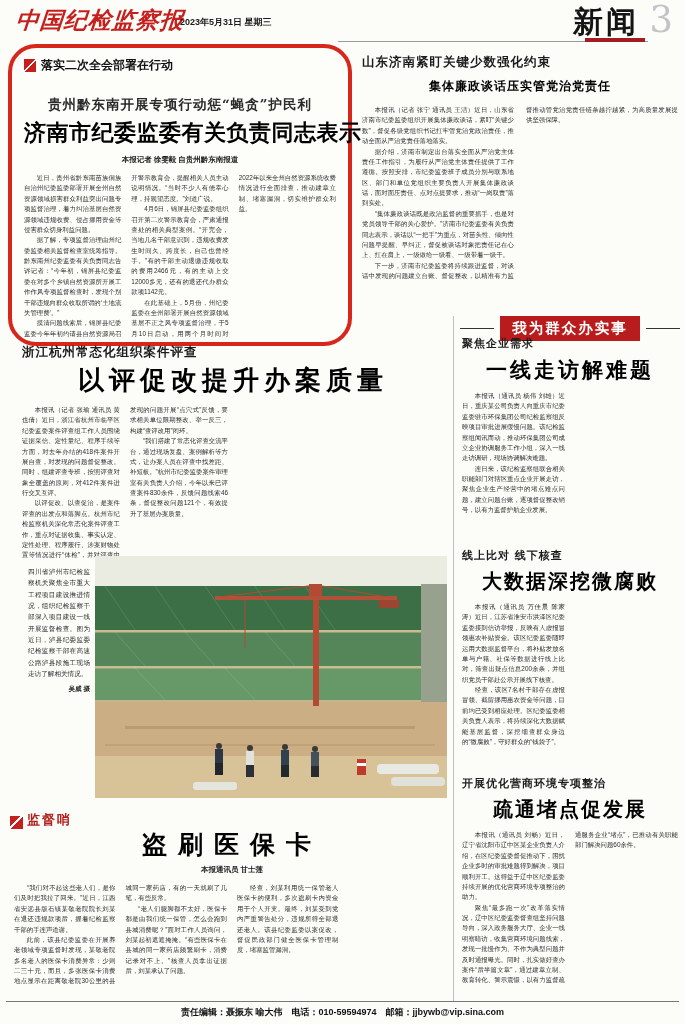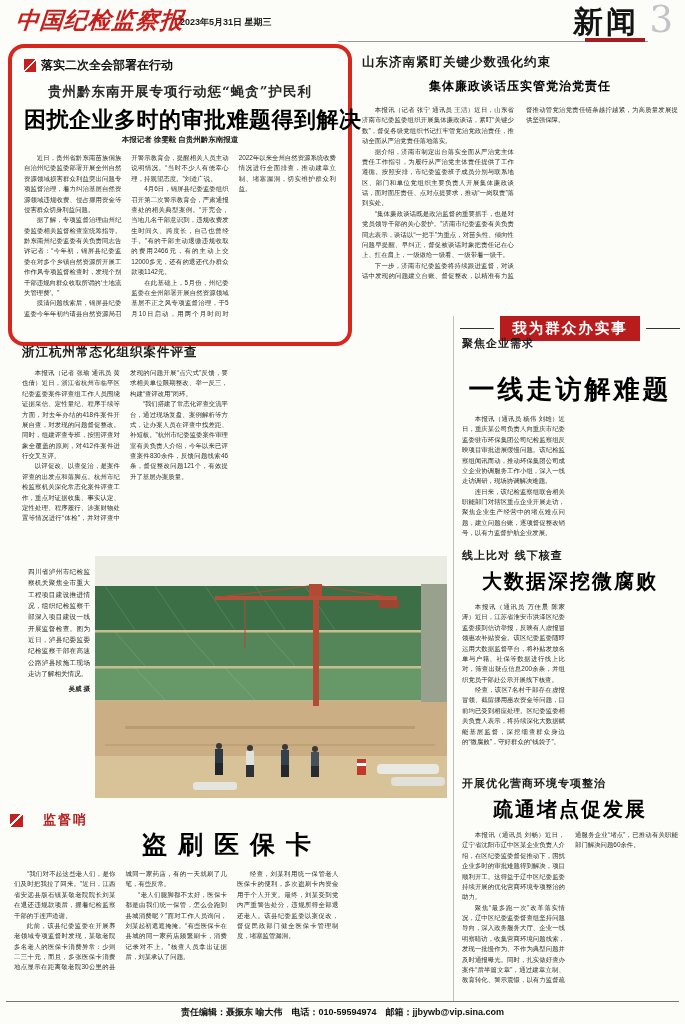--- a/index.html
+++ b/index.html
@@ -24,25 +24,25 @@
              background-color:#c5201d;flex:0 0 auto;}
   .kicker-center{text-align:left;font-family:"DejaVu Serif",serif;font-weight:bold;
                  font-size:12.5px;color:#1c1c1c;letter-spacing:1px;white-space:nowrap;}
   .headline{font-family:"DejaVu Serif",serif;font-weight:900;color:#000;text-align:center;white-space:nowrap;}
   .byline{text-align:center;font-size:7.5px;font-weight:bold;color:#222;}
   .bodytext{font-size:6.4px;line-height:1.62;color:#2b2b2b;text-align:justify;column-fill:auto;overflow:hidden;}
   .para{margin:0;text-indent:2em;}
 
   
   .lead-box{position:absolute;left:8px;top:44px;width:344px;height:302px;box-sizing:border-box;
-            border:4px solid #d7261c;border-radius:16px;padding:9px 12px 6px;background:#fdfdf9;}
+            border:4px solid #d7261c;border-radius:28px;padding:9px 12px 6px;background:#fdfdf9;}
   .lead-sub{text-align:center;font-family:"DejaVu Serif",serif;font-weight:bold;font-size:13.5px;
-            color:#2a2a2a;margin-top:9px;letter-spacing:1px;white-space:nowrap;}
+            color:#2a2a2a;margin-top:22px;letter-spacing:1px;white-space:nowrap;}
   .lead-head{font-size:22px;letter-spacing:.5px;margin-top:4px;}
-  .lead-by{}
+  .lead-by{margin-top:7px;}
   .lead-body{margin-top:8px;height:176px;column-count:3;column-gap:10px;}
 
   
   .art2{position:absolute;left:362px;top:54px;width:316px;}
   .art2-head{font-size:12px;letter-spacing:1px;margin-top:7px;}
   .art2-body{margin-top:10px;height:192px;column-count:2;column-gap:12px;}
 
   
   .art3{position:absolute;left:22px;top:344px;width:422px;}
   .art3-head{font-size:26px;letter-spacing:5px;margin-top:2px;}
@@ -55,26 +55,26 @@
   .photo{position:absolute;left:95px;top:556px;width:352px;height:242px;overflow:hidden;background:#cdb68f;}
 
   
   .vrule{position:absolute;left:453px;top:316px;width:1px;height:686px;background:#c0c0c0;}
   .badge-wrap{position:absolute;left:460px;top:316px;width:220px;display:flex;align-items:center;gap:6px;}
   .badge-line{flex:1;height:1px;background:#333;}
   .badge{background:#b91c1c;color:#fff;font-family:"DejaVu Serif",serif;font-weight:bold;
          font-size:14.5px;letter-spacing:2px;padding:3px 12px;white-space:nowrap;}
   .sb-art{position:absolute;left:462px;width:216px;}
   .sb-kicker{font-size:11px;}
-  .sb-head1{font-size:26px;letter-spacing:3px;margin-top:21px;}
+  .sb-head1{font-size:21px;letter-spacing:3px;margin-top:5px;}
   .sb-head2{font-size:20px;letter-spacing:2px;margin-top:5px;}
   .sb-body{margin-top:7px;column-count:2;column-gap:10px;}
 
   
-  .watch-label{position:absolute;left:10px;top:811px;display:flex;align-items:center;gap:20px;}
+  .watch-label{position:absolute;left:10px;top:811px;display:flex;align-items:flex-end;gap:4px;}
   .watch-label-text{font-family:"DejaVu Serif",serif;font-weight:bold;font-size:13px;
                     color:#b3201f;letter-spacing:2px;}
   .sq-icon{width:13px;height:13px;background:linear-gradient(135deg,#c5201d 40%,#ffffff 40%,#ffffff 52%,#c5201d 52%);
            background-color:#c5201d;}
   .watch{position:absolute;left:14px;top:828px;width:436px;}
   .watch-head{font-size:25px;letter-spacing:11px;}
   .watch-by{margin-top:4px;}
   .watch-body{margin-top:8px;height:114px;column-count:4;column-gap:10px;}
 
   
@@ -93,21 +93,21 @@
   <div class="hdr-pagenum">3</div>
   <div class="hdr-rule"></div>
   <div class="hdr-redbar"></div>
 
   <div class="lead-box">
     <div class="kicker-row">
       <span class="flag-icon"></span>
       <span>落实二次全会部署在行动</span>
     </div>
     <div class="lead-sub">贵州黔东南开展专项行动惩“蝇贪”护民利</div>
-    <div class="headline lead-head">困扰企业多时的审批难题得到解决</div>
+    <div class="headline lead-head">济南市纪委监委有关负责同志表示</div>
     <div class="byline lead-by">本报记者 徐雯毅 自贵州黔东南报道</div>
     <div class="bodytext lead-body">
         <p class="para">近日，贵州省黔东南苗族侗族自治州纪委监委部署开展全州自然资源领域损害群众利益突出问题专项监督治理，着力纠治基层自然资源领域违规收费、侵占挪用资金等侵害群众切身利益问题。</p>
         <p class="para">据了解，专项监督治理由州纪委监委相关监督检查室统筹指导。黔东南州纪委监委有关负责同志告诉记者：“今年初，锦屏县纪委监委在对多个乡镇自然资源所开展工作作风专项监督检查时，发现个别干部违规向群众收取所谓的‘土地流失管理费’。”</p>
         <p class="para">摸清问题线索后，锦屏县纪委监委今年年初约请县自然资源局召开警示教育会，提醒相关人员主动说明情况。“当时不少人有侥幸心理，持观望态度。”刘道广说。</p>
         <p class="para">4月6日，锦屏县纪委监委组织召开第二次警示教育会，严肃通报查处的相关典型案例。“开完会，当地几名干部意识到，违规收费发生时间久、跨度长，自己也曾经手。”有的干部主动退缴违规收取的费用2466元，有的主动上交12000多元，还有的退还代办群众款项1142元。</p>
         <p class="para">在此基础上，5月份，州纪委监委在全州部署开展自然资源领域基层不正之风专项监督治理，于5月10日启动，用两个月时间对2022年以来全州自然资源系统收费情况进行全面排查，推动建章立制、堵塞漏洞，切实维护群众利益。</p>
       </div>
   </div>
 
@@ -117,20 +117,21 @@
     <div class="bodytext art2-body">
         <p class="para">本报讯（记者 张宁 通讯员 王洁）近日，山东省济南市纪委监委组织开展集体廉政谈话，紧盯“关键少数”，督促各级党组织书记扛牢管党治党政治责任，推动全面从严治党责任落地落实。</p>
         <p class="para">据介绍，济南市制定出台落实全面从严治党主体责任工作指引，为履行从严治党主体责任提供了工作遵循。按照安排，市纪委监委班子成员分别与联系地区、部门和单位党组织主要负责人开展集体廉政谈话，面对面压责任、点对点提要求，推动“一岗双责”落到实处。</p>
         <p class="para">“集体廉政谈话既是政治监督的重要抓手，也是对党员领导干部的关心爱护。”济南市纪委监委有关负责同志表示，谈话以“一把手”为重点，对苗头性、倾向性问题早提醒、早纠正，督促被谈话对象把责任记在心上、扛在肩上，一级做给一级看、一级带着一级干。</p>
         <p class="para">下一步，济南市纪委监委将持续跟进监督，对谈话中发现的问题建立台账、督促整改，以精准有力监督推动管党治党责任链条越拧越紧，为高质量发展提供坚强保障。</p>
       </div>
   </div>
 
   <div class="art3">
     <div class="kicker-center">浙江杭州常态化组织案件评查</div>
+    <div class="headline art3-head">以评促改提升办案质量</div>
     <div class="bodytext art3-body">
         <p class="para">本报讯（记者 张瑜 通讯员 黄也倩）近日，浙江省杭州市临平区纪委监委案件评查组工作人员围绕证据采信、定性量纪、程序手续等方面，对去年办结的418件案件开展自查，对发现的问题督促整改。同时，组建评查专班，按照评查对象全覆盖的原则，对412件案件进行交叉互评。</p>
         <p class="para">以评促改、以查促治，是案件评查的出发点和落脚点。杭州市纪检监察机关深化常态化案件评查工作，重点对证据收集、事实认定、定性处理、程序履行、涉案财物处置等情况进行“体检”，并对评查中发现的问题开展“点穴式”反馈，要求相关单位限期整改、举一反三，构建“查评改用”闭环。</p>
         <p class="para">“我们搭建了常态化评查交流平台，通过现场复盘、案例解析等方式，让办案人员在评查中找差距、补短板。”杭州市纪委监委案件审理室有关负责人介绍，今年以来已评查案件830余件，反馈问题线索46条，督促整改问题121个，有效提升了基层办案质量。</p>
       </div>
   </div>
 
   <div class="caption">
     <span>四川省泸州市纪检监察机关聚焦全市重大工程项目建设推进情况，组织纪检监察干部深入项目建设一线开展监督检查。图为近日，泸县纪委监委纪检监察干部在高速公路泸县段施工现场走访了解相关情况。</span>
     <div class="credit">吴威 摄</div>
@@ -231,20 +232,21 @@
       </div>
   </div>
 
   <div class="watch-label">
     <span class="sq-icon"></span>
     <span class="watch-label-text">监督哨</span>
   </div>
 
   <div class="watch">
     <div class="headline watch-head">盗刷医保卡</div>
+    <div class="byline watch-by">本报通讯员 甘士莲</div>
     <div class="bodytext watch-body">
         <p class="para">“我们对不起这些老人们，是你们及时把我拉了回来。”近日，江西省安远县版石镇某敬老院院长刘某在退还违规款项后，握着纪检监察干部的手连声道谢。</p>
         <p class="para">此前，该县纪委监委在开展养老领域专项监督时发现，某敬老院多名老人的医保卡消费异常：少则二三十元，而且，多张医保卡消费地点显示在距离敬老院30公里的县城同一家药店，有的一天就刷了几笔，有些反常。</p>
         <p class="para">“老人们腿脚都不太好，医保卡都是由我们统一保管，怎么会跑到县城消费呢？”面对工作人员询问，刘某起初遮遮掩掩。“有些医保卡在县城的同一家药店频繁刷卡，消费记录对不上。”核查人员拿出证据后，刘某承认了问题。</p>
         <p class="para">经查，刘某利用统一保管老人医保卡的便利，多次盗刷卡内资金用于个人开支。最终，刘某受到党内严重警告处分，违规所得全部退还老人。该县纪委监委以案促改，督促民政部门健全医保卡管理制度，堵塞监管漏洞。</p>
       </div>
   </div>
 
   <div class="footer-rule"></div>
   <div class="footer">责任编辑：聂振东 喻大伟　电话：010-59594974　邮箱：jjbywb@vip.sina.com</div>

